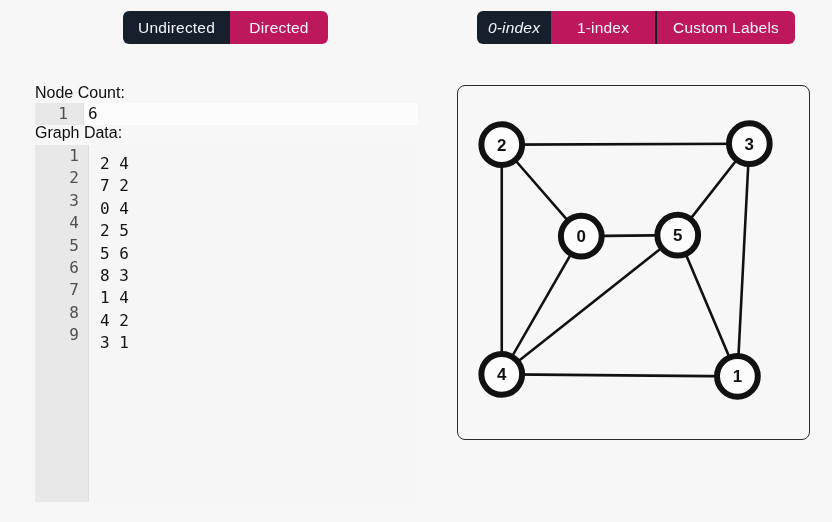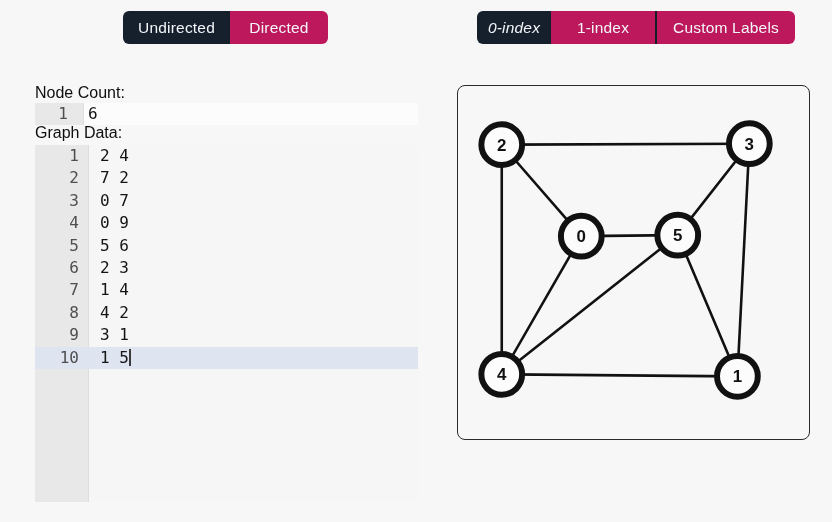--- a/index.html
+++ b/index.html
@@ -75,21 +75,21 @@
     text-align:right;
     color:#4f4f4f;
   }
   #editor-count .num { width:49px; padding-right:16px; }
   #editor-data  .num { width:54px; padding-right:10px; }
   .ed-row .txt {
     color:#141414;
     white-space:pre;
   }
   #editor-count .txt { padding-left:4px; }
-  #editor-data  .txt { padding-left:11px; }
+  #editor-data  .txt { padding-left:11px;margin-top:8px; }
   .ed-row.active { background:#dee5f1; }
   .caret {
     display:inline-block;
     width:2px; height:17px;
     background:#3b3b3b;
     vertical-align:-3px;
   }
 
   
   #graph-panel {
@@ -139,49 +139,45 @@
 <div class="ed-row">
       <span class="num">1</span>
       <span class="txt">2 4</span>
     </div>
     <div class="ed-row">
       <span class="num">2</span>
       <span class="txt">7 2</span>
     </div>
     <div class="ed-row">
       <span class="num">3</span>
-      <span class="txt">0 7</span>
+      <span class="txt">0 4</span>
     </div>
     <div class="ed-row">
       <span class="num">4</span>
-      <span class="txt">0 9</span>
+      <span class="txt">2 5</span>
     </div>
     <div class="ed-row">
       <span class="num">5</span>
       <span class="txt">5 6</span>
     </div>
     <div class="ed-row">
       <span class="num">6</span>
-      <span class="txt">2 3</span>
+      <span class="txt">8 3</span>
     </div>
     <div class="ed-row">
       <span class="num">7</span>
       <span class="txt">1 4</span>
     </div>
     <div class="ed-row">
       <span class="num">8</span>
       <span class="txt">4 2</span>
     </div>
     <div class="ed-row">
       <span class="num">9</span>
       <span class="txt">3 1</span>
-    </div>
-    <div class="ed-row active">
-      <span class="num">10</span>
-      <span class="txt">1 5<span class="caret"></span></span>
     </div>
   </div>
 
 <div id="graph-panel">
     <svg id="graph-svg" viewBox="0 0 353 355">
       <line class="g-edge" x1="44" y1="59" x2="44" y2="290"></line>
       <line class="g-edge" x1="124" y1="151" x2="44" y2="59"></line>
       <line class="g-edge" x1="124" y1="151" x2="44" y2="290"></line>
       <line class="g-edge" x1="124" y1="151" x2="221" y2="150"></line>
       <line class="g-edge" x1="221" y1="150" x2="293" y2="58"></line>

